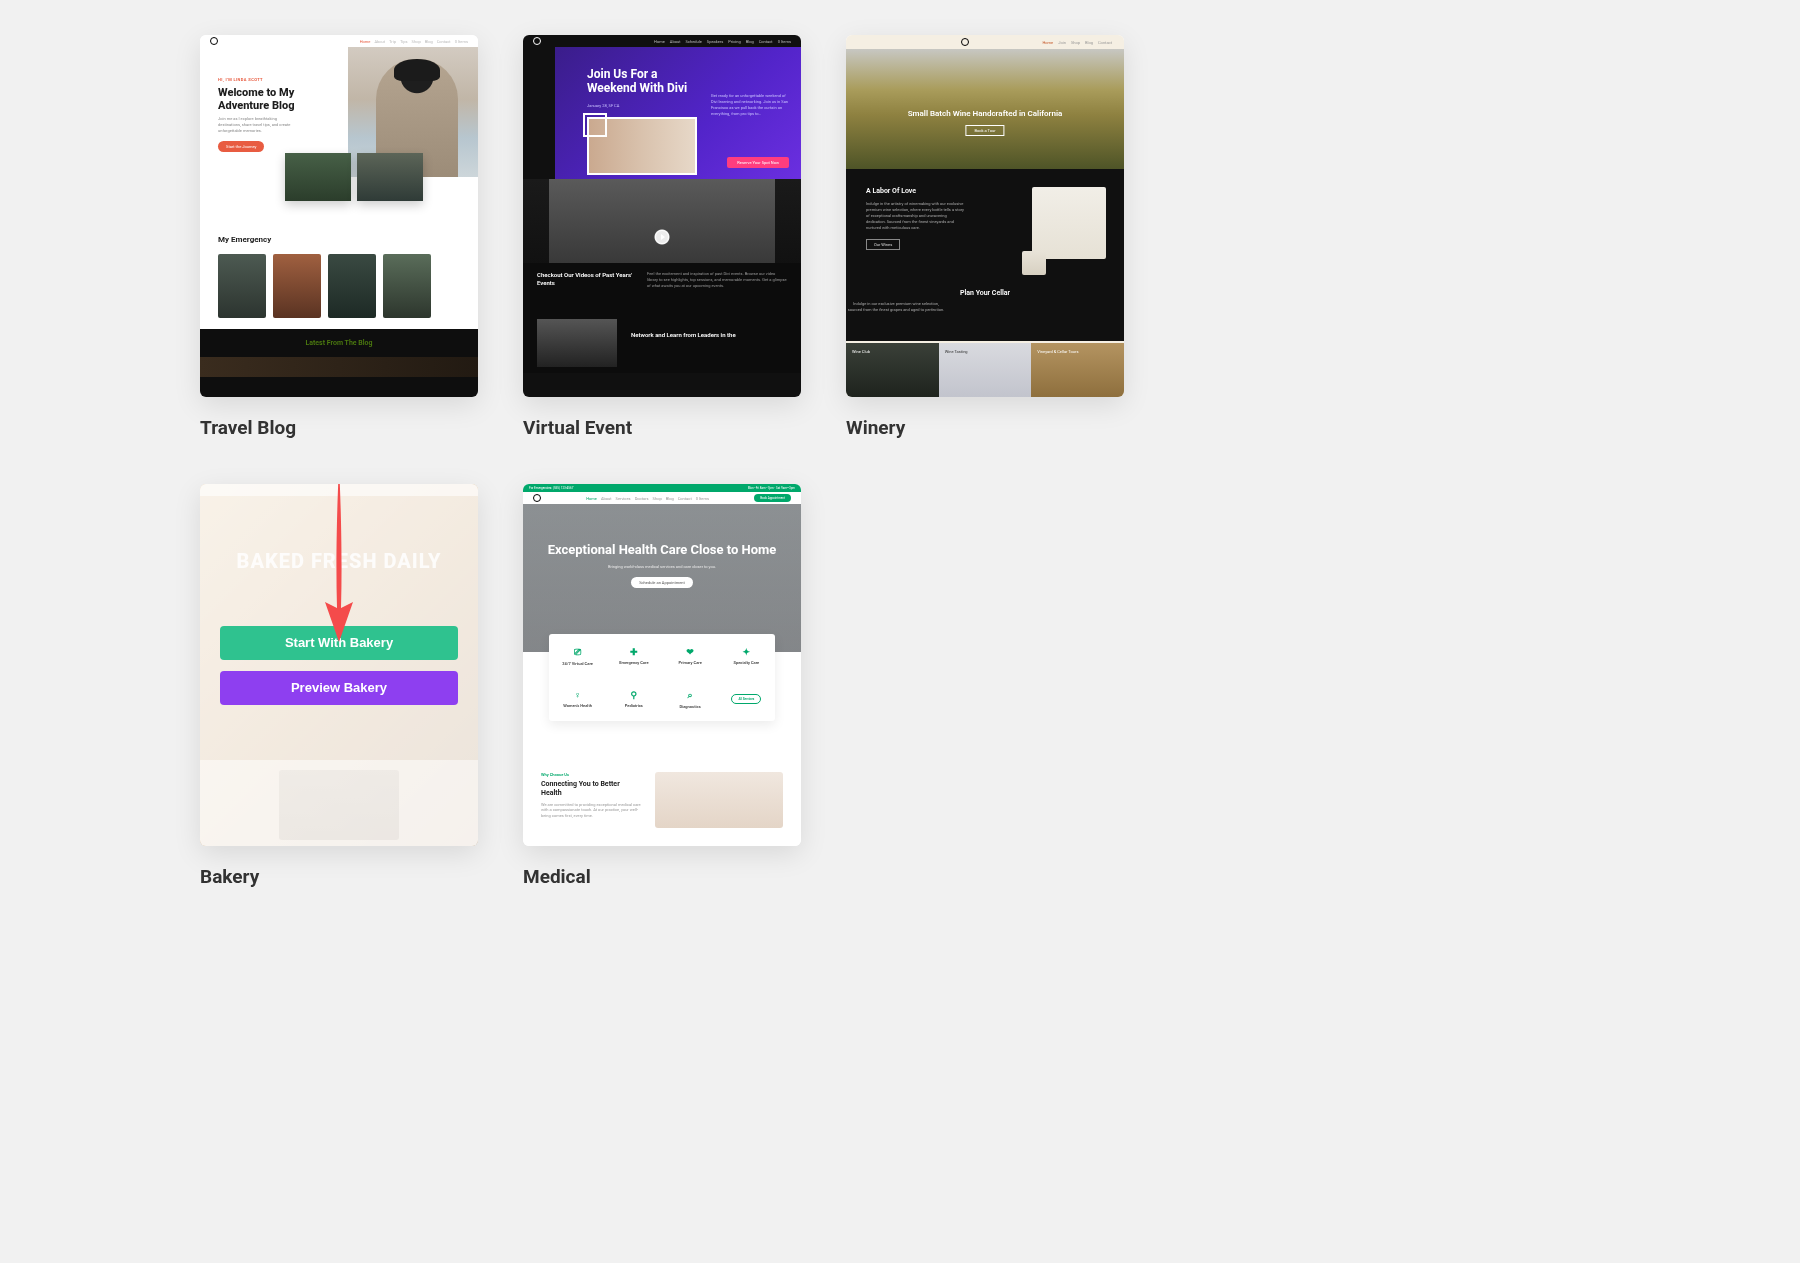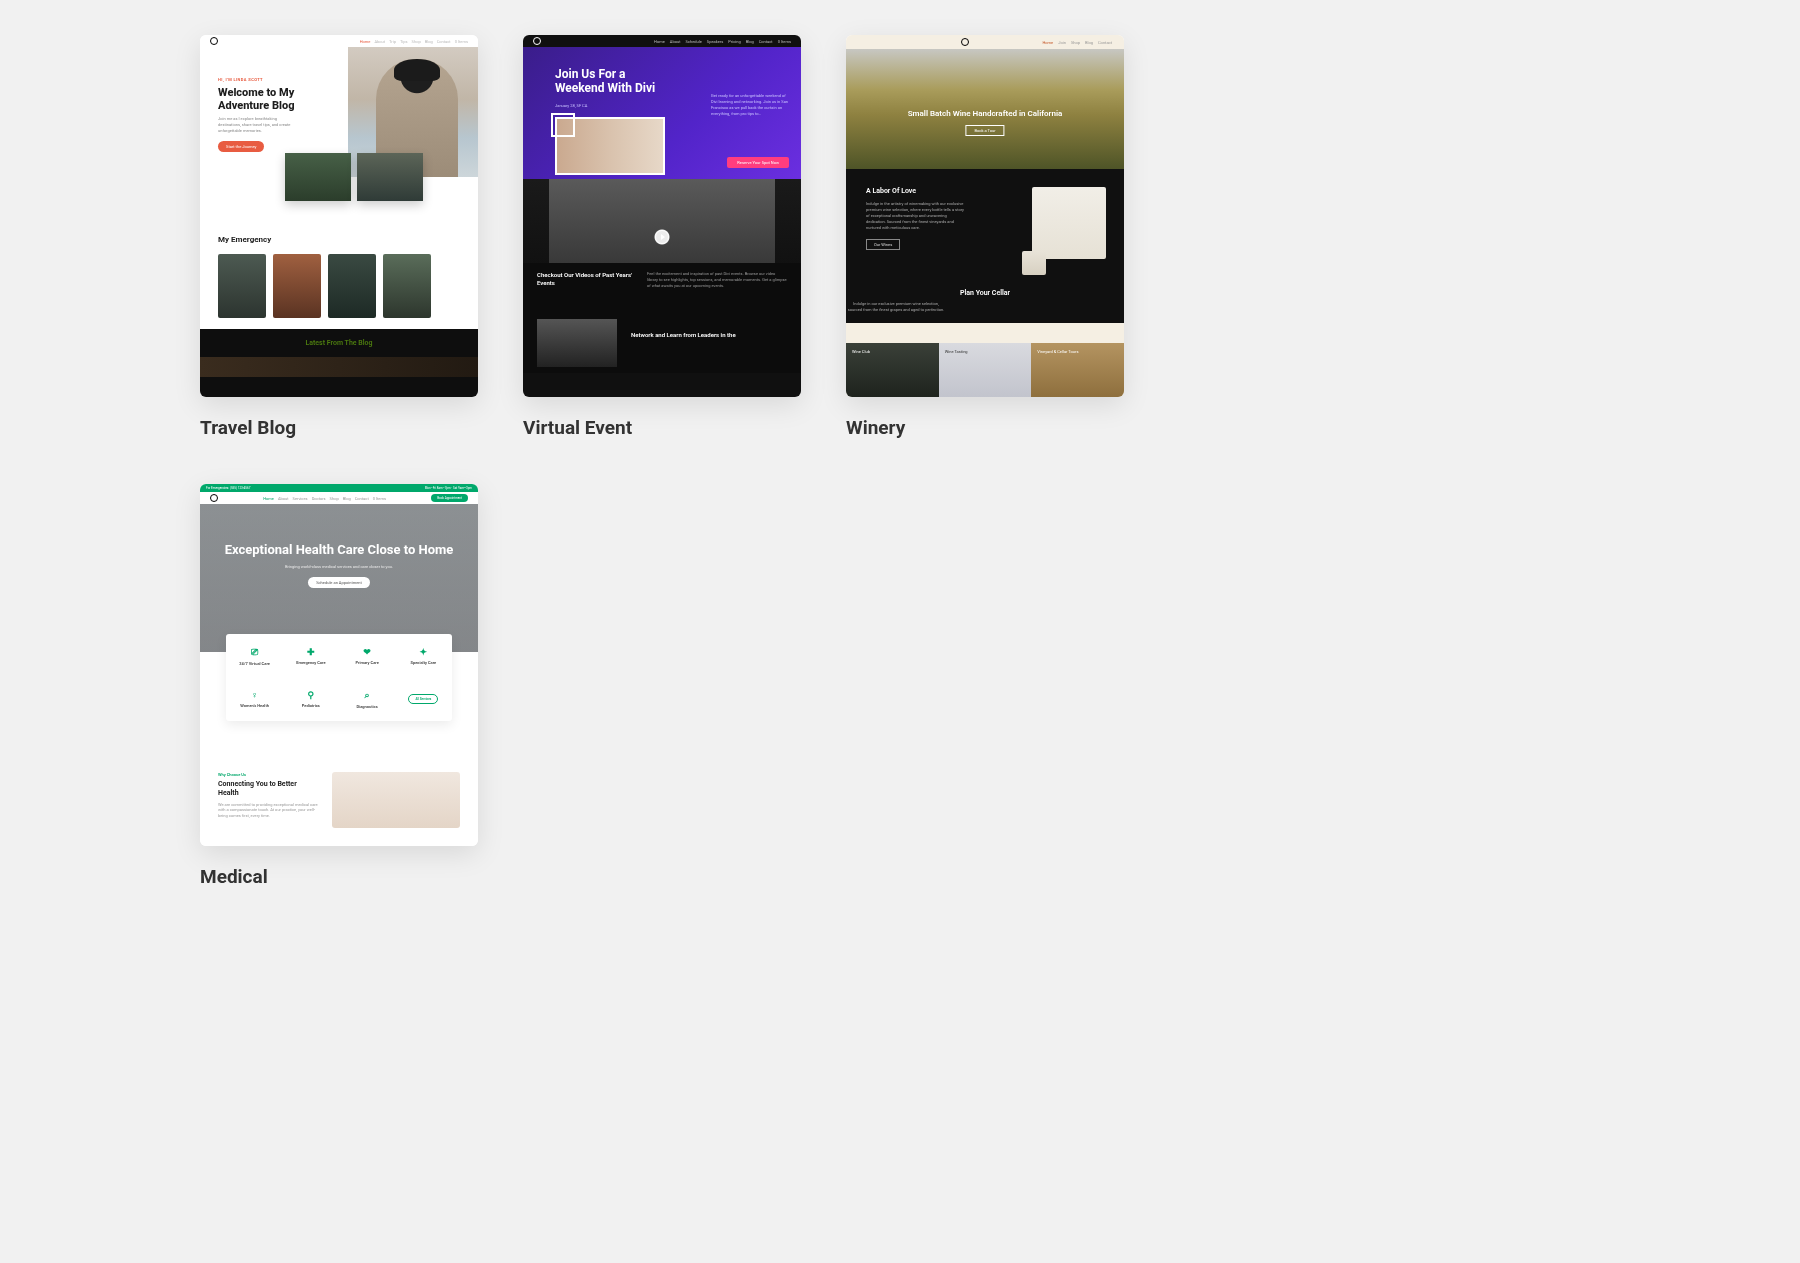--- a/index.html
+++ b/index.html
@@ -99,21 +99,21 @@
 
   
   .ve-root { width:100%; height:100%; background:#101010; color:#fff; font-size:5px;}
   .ve-topbar {
     height:12px; display:flex; align-items:center; justify-content:space-between; padding:0 10px;
   }
   .ve-logo{width:8px;height:8px;border:1px solid #fff;border-radius:50%;}
   .ve-nav{display:flex;gap:5px;color:#bbb;font-size:4px;}
   .ve-hero {
     height:132px; background:linear-gradient(135deg,#3a1d8a 0%,#5224c9 60%,#6b2fe0 100%);
-    position:relative; overflow:hidden;
+    position:relative; overflow:hidden;margin-left:32px;
   }
   .ve-h1 {
     position:absolute; left:32px; top:20px; font-size:12px; font-weight:700; line-height:1.2; max-width:120px;
   }
   .ve-date { position:absolute; left:32px; top:56px; font-size:4px; color:#c9c0ff;}
   .ve-copy { position:absolute; right:12px; top:46px; width:78px; font-size:4px; color:#c9c0ff; line-height:1.5;}
   .ve-cta { position:absolute; right:12px; top:110px; background:#ff3d7f; color:#fff; font-size:4px; padding:3px 10px; border-radius:2px;}
   .ve-ppl {
     position:absolute; left:32px; top:70px; width:110px; height:58px;
     background:linear-gradient(90deg,#caa98f 0%,#d9c2ad 50%,#e7d8c8 100%);
@@ -153,21 +153,21 @@
   .wn-nav{display:flex;gap:5px;}
   .wn-nav span:first-child{color:#c5582a;}
   .wn-hero {
     height:120px;
     background:linear-gradient(180deg,#c7c7c2 0%,#a99c5b 34%,#8e8140 55%,#4e5427 100%);
     position:relative; text-align:center; color:#fff;
   }
   .wn-hero h2 { position:absolute;left:0;right:0;top:60px;font-size:8px;font-weight:600;line-height:1.3;}
   .wn-hero .btn{position:absolute;left:50%;top:76px;transform:translateX(-50%);border:1px solid #fff;font-size:4px;padding:2px 8px;}
   .wn-dark {
-    height:154px; background:#101010; color:#fff; position:relative; padding:18px 20px;
+    height:172px; background:#101010; color:#fff; position:relative; padding:18px 20px;
   }
   .wn-dark h3{font-size:7px;font-weight:600;}
   .wn-dark p{font-size:4px;color:#aaa;line-height:1.5; max-width:100px; margin-top:6px;}
   .wn-dark .btn{display:inline-block;margin-top:6px;border:1px solid #888;font-size:4px;padding:2px 7px;color:#ddd;}
   .wn-corkscrew {
     position:absolute; right:18px; top:18px; width:74px; height:72px;
     background:linear-gradient(180deg,#f1eee7 0%,#e6e1d5 100%); border-radius:2px;
   }
   .wn-glass {
     position:absolute; right:78px; top:82px; width:24px; height:24px;
@@ -403,20 +403,40 @@
             </div>
           <div>
               <span>Vineyard &amp; Cellar Tours</span>
             </div>
         </div>
       </div>
     </div>
     <div class="title">Winery</div>
   </div>
 
+  <div class="card bakery">
+    <div class="thumb">
+      <div class="bakery-hero"></div>
+      <div class="bakery-topbar"></div>
+      <div class="bakery-h1">BAKED FRESH DAILY</div>
+      <div class="bakery-below">
+          <div class="box"></div>
+        </div>
+
+      <svg class="arrow" width="48" height="188" viewBox="0 0 48 188">
+        <path d="M24 6 C24 6 20 80 22 148 L10 142 L24 182 L38 142 L26 148 C28 80 24 6 24 6 Z" fill="#f44b4b"></path>
+      </svg>
+
+      <div class="bakery-overlay">
+        <button class="btn-start">Start With Bakery</button>
+        <button class="btn-preview">Preview Bakery</button>
+      </div>
+    </div>
+    <div class="title">Bakery</div>
+  </div>
 
   <div class="card">
     <div class="thumb">
       <div class="md-root">
         <div class="md-greenbar">
           <span>For Emergencies: (555) 123-4567</span>
             <span>Mon–Fri 8am–7pm · Sat 9am–3pm</span>
         </div>
         <div class="md-topbar">
           <div class="md-logo"></div>

